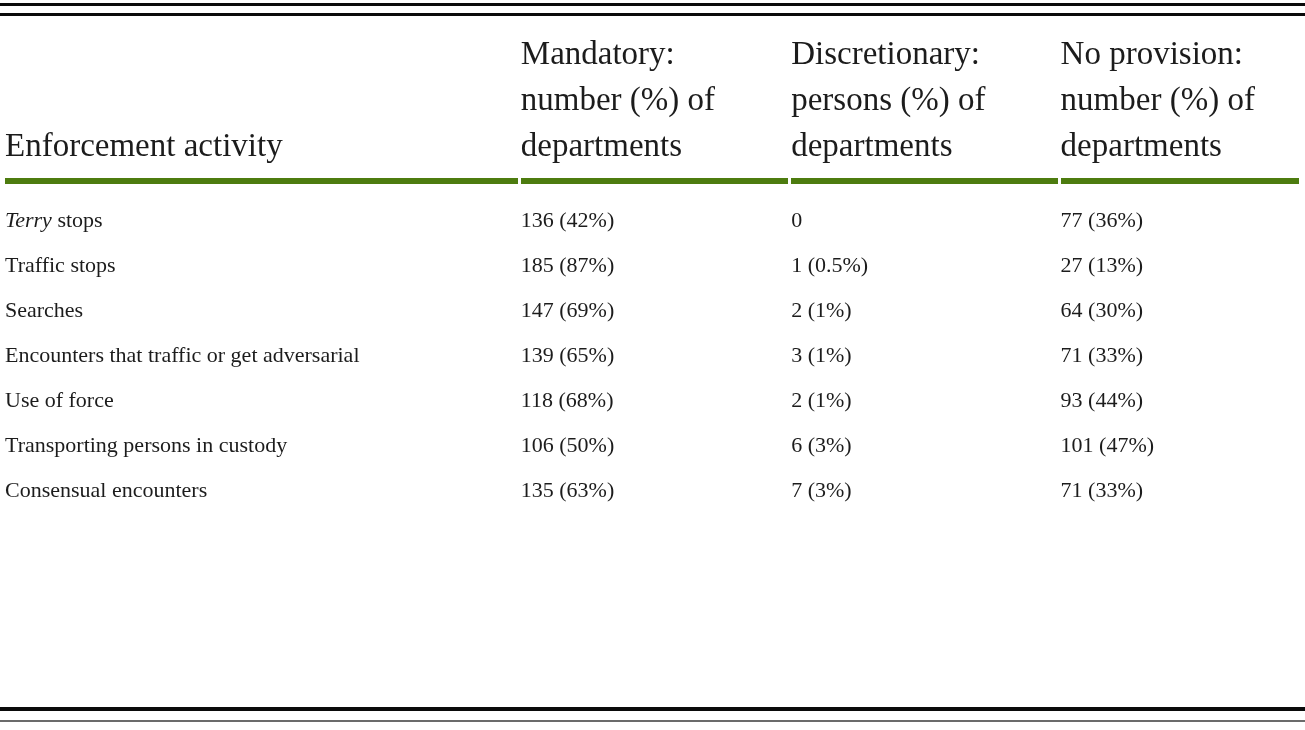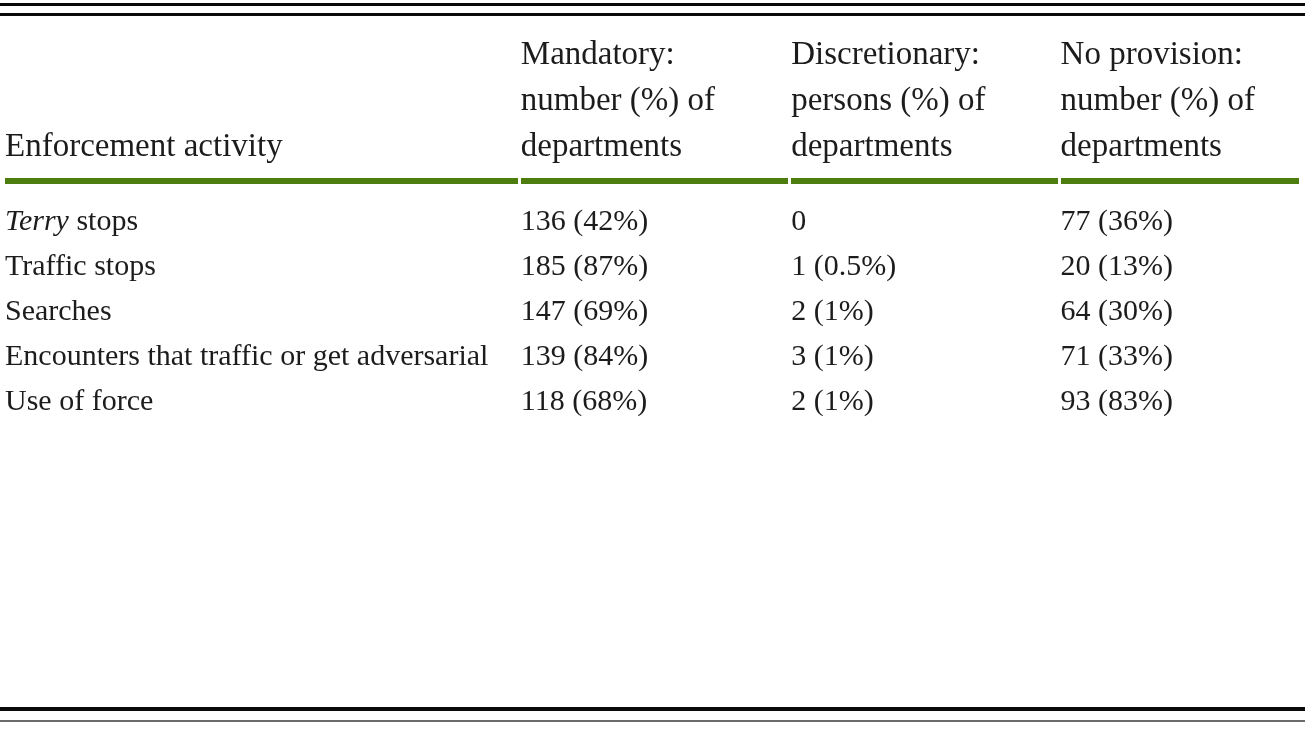--- a/index.html
+++ b/index.html
@@ -39,21 +39,21 @@
     vertical-align: bottom;
     white-space: pre-line;
     font-size: 33px;
     line-height: 46px;
     padding: 16px 0 10px 0;
     border-bottom: 6px solid #4d7c0f;
   }
   td {
     vertical-align: top;
     text-align: left;
-    font-size: 30px;
+    font-size: 22px;
     line-height: 45px;
     padding: 0;
   }
   tbody tr:first-child td { padding-top: 13px; }
 
   .hang {
     display: block;
     padding-left: 44px;
     text-indent: -44px;
   }
@@ -100,44 +100,60 @@
         <td>136 (42%)</td>
         <td>0</td>
         <td>77 (36%)</td>
       </tr>
       <tr>
         <td>
             <span class="hang"><i class="activity-italic"></i><span>Traffic stops</span><sup class="note"></sup></span>
           </td>
         <td>185 (87%)</td>
         <td>1 (0.5%)</td>
-        <td>20 (13%)</td>
+        <td>27 (13%)</td>
       </tr>
       <tr>
         <td>
             <span class="hang"><i class="activity-italic"></i><span>Searches</span><sup class="note"></sup></span>
           </td>
         <td>147 (69%)</td>
         <td>2 (1%)</td>
         <td>64 (30%)</td>
       </tr>
       <tr>
         <td>
             <span class="hang"><i class="activity-italic"></i><span>Encounters that traffic or get adversarial</span><sup class="note"></sup></span>
           </td>
-        <td>139 (84%)</td>
+        <td>139 (65%)</td>
         <td>3 (1%)</td>
         <td>71 (33%)</td>
       </tr>
       <tr>
         <td>
             <span class="hang"><i class="activity-italic"></i><span>Use of force</span><sup class="note"></sup></span>
           </td>
         <td>118 (68%)</td>
         <td>2 (1%)</td>
-        <td>93 (83%)</td>
+        <td>93 (44%)</td>
+      </tr>
+      <tr>
+        <td>
+            <span class="hang"><i class="activity-italic"></i><span>Transporting persons in custody</span><sup class="note"></sup></span>
+          </td>
+        <td>106 (50%)</td>
+        <td>6 (3%)</td>
+        <td>101 (47%)</td>
+      </tr>
+      <tr>
+        <td>
+            <span class="hang"><i class="activity-italic"></i><span>Consensual encounters</span><sup class="note"></sup></span>
+          </td>
+        <td>135 (63%)</td>
+        <td>7 (3%)</td>
+        <td>71 (33%)</td>
       </tr>
     </tbody>
   </table>
 
   <div class="rule rule-bottom-1"></div>
   <div class="rule rule-bottom-2"></div>
 </div>
 
 </body></html>

